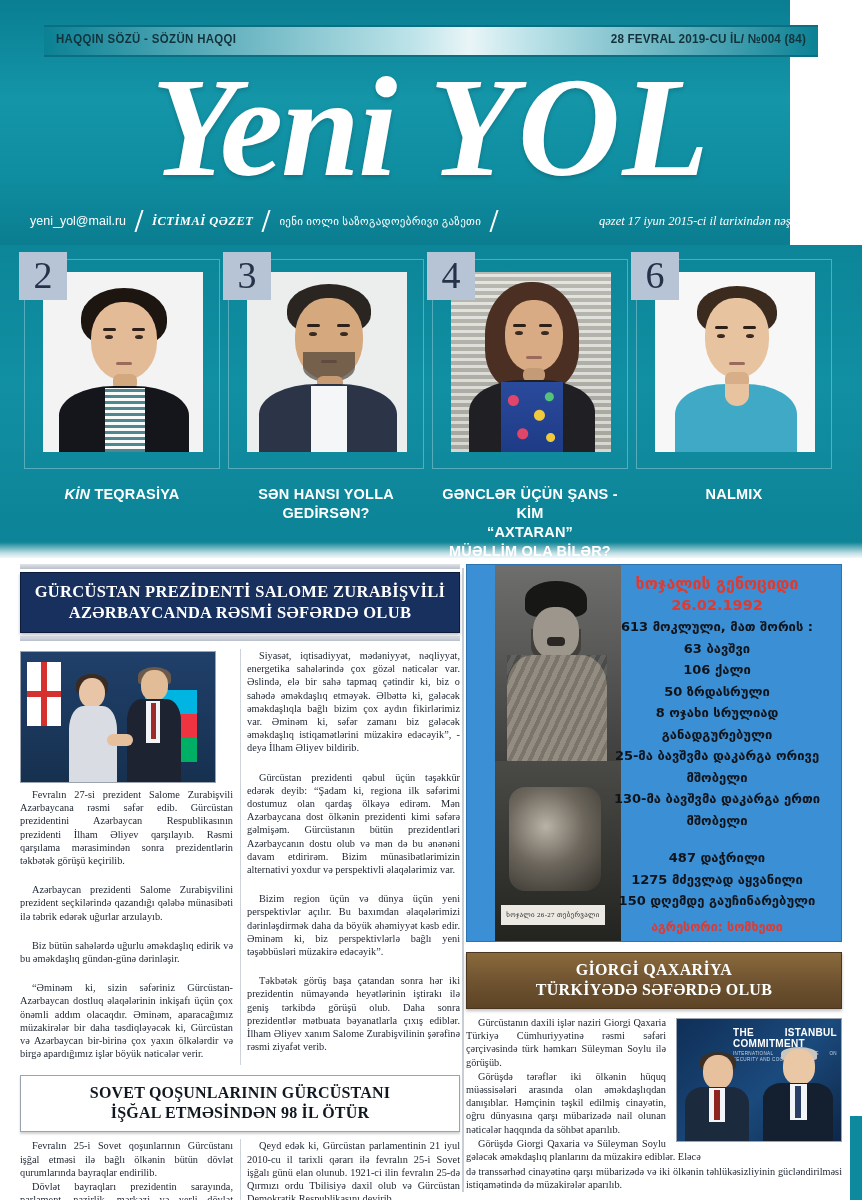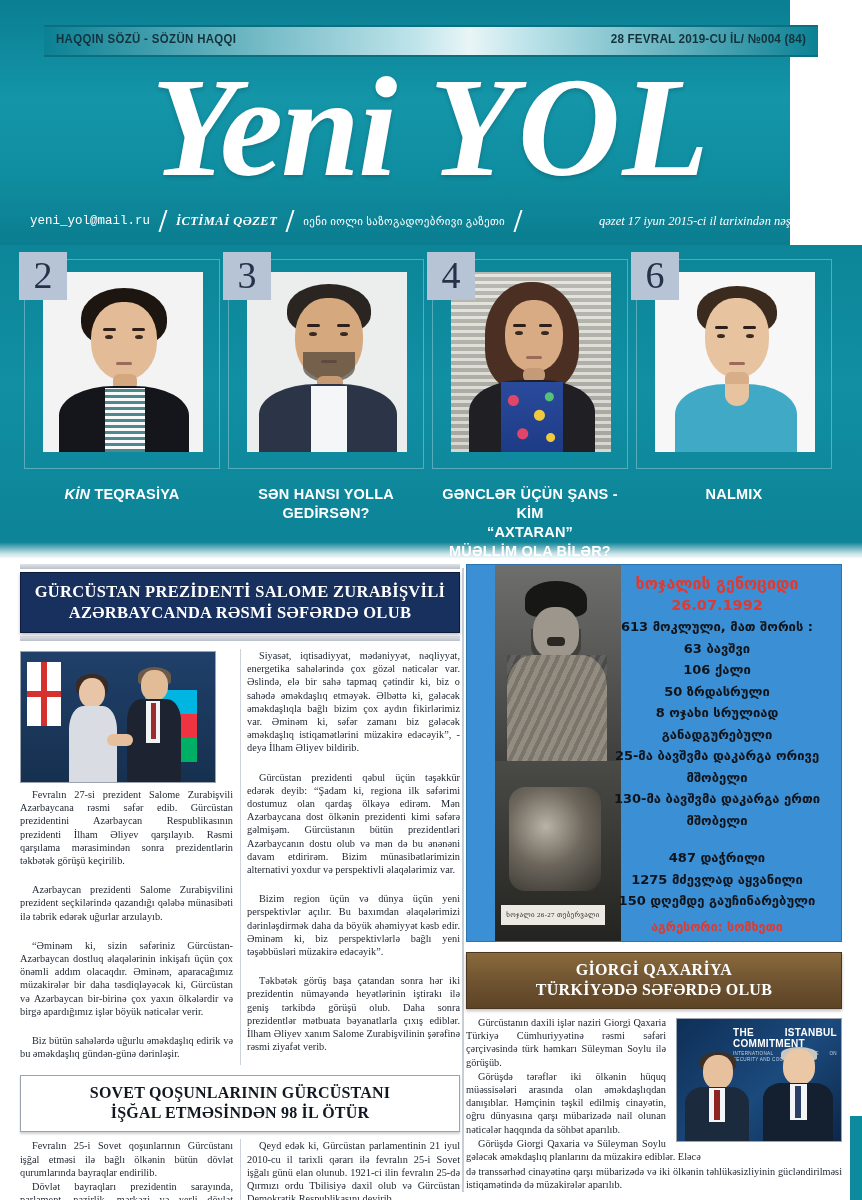--- a/index.html
+++ b/index.html
@@ -48,21 +48,21 @@
   .mast-foot{
     position:absolute;left:30px;top:208px;width:802px;height:26px;
     display:flex;align-items:center;color:#ffffff;
     font-size:12.5px;font-style:italic;
   }
   .mf-seg{display:flex;align-items:center;white-space:nowrap;}
   .mf-sep{
     display:inline-block;width:2px;height:22px;background:#ffffff;
     transform:skewX(-18deg);margin:0 12px;flex:none;
   }
-  .mf-email{font-style:normal;font-family:Liberation Mono, monospace;font-size:12.5px;}
+  .mf-email{font-style:normal;font-family:Liberation Sans, sans-serif;font-size:12.5px;}
   .mf-ictimai{font-weight:bold;font-style:italic;letter-spacing:.5px;font-size:12.5px;}
   .mf-geo{font-style:normal;font-size:11px;letter-spacing:.3px;}
   .mf-right{margin-left:auto;font-style:italic;font-size:12.5px;}
 
   
   .teasers{
     position:absolute;left:0;top:245px;width:862px;height:313px;
     background:linear-gradient(180deg,#0c8598 0%,#118fa3 45%,#0c8295 100%);
   }
   .teaser{
@@ -443,22 +443,22 @@
               <div class="hr"></div>
               <div class="hd"></div>
               <div class="bd"></div>
               <div class="sh"></div>
               <div class="tie"></div>
             </div>
           <div class="hands"></div>
         </div>
         <p>Fevralın 27-si prezident Salome Zurabişvili Azərbaycana rəsmi səfər edib. Gürcüstan prezidentini Azərbaycan Respublikasının prezidenti İlham Əliyev qarşılayıb. Rəsmi qarşılama mərasimindən sonra prezidentlərin təkbətək görüşü keçirilib.</p>
         <p>Azərbaycan prezidenti Salome Zurabişvilini prezident seçkilərində qazandığı qələbə münasibəti ilə təbrik edərək uğurlar arzulayıb.</p>
+        <p>Biz bütün sahələrdə uğurlu əməkdaşlıq edirik və bu əməkdaşlıq gündən-günə dərinləşir.</p>
         <p>“Əminəm ki, sizin səfəriniz Gürcüstan-Azərbaycan dostluq əlaqələrinin inkişafı üçün çox önəmli addım olacaqdır. Əminəm, aparacağımız müzakirələr bir daha təsdiqləyəcək ki, Gürcüstan və Azərbaycan bir-birinə çox yaxın ölkələrdir və birgə apardığımız işlər böyük nəticələr verir.</p>
-        <p>Biz bütün sahələrdə uğurlu əməkdaşlıq edirik və bu əməkdaşlıq gündən-günə dərinləşir.</p>
         <p>Siyasət, iqtisadiyyat, mədəniyyət, nəqliyyat, energetika sahələrində çox gözəl nəticələr var. Əslində, elə bir sahə tapmaq çətindir ki, biz o sahədə əməkdaşlıq etməyək. Əlbəttə ki, gələcək əməkdaşlıqla bağlı bizim çox aydın fikirlərimiz var. Əminəm ki, səfər zamanı biz gələcək əməkdaşlıq istiqamətlərini müzakirə edəcəyik”, - deyə İlham Əliyev bildirib.</p>
         <p>Gürcüstan prezidenti qəbul üçün təşəkkür edərək deyib: “Şadam ki, regiona ilk səfərimi dostumuz olan qardaş ölkəyə edirəm. Mən Azərbaycana dost ölkənin prezidenti kimi səfərə gəlmişəm. Gürcüstanın bütün prezidentləri Azərbaycanın dostu olub və mən də bu ənənəni davam etdirirəm. Bizim münasibətlərimizin alternativi yoxdur və perspektivli əlaqələrimiz var.</p>
         <p>Bizim region üçün və dünya üçün yeni perspektivlər açılır. Bu baxımdan əlaqələrimizi dərinləşdirmək daha da böyük əhəmiyyət kəsb edir. Əminəm ki, biz perspektivlərlə bağlı yeni təşəbbüsləri müzakirə edəcəyik”.</p>
         <p>Təkbətək görüş başa çatandan sonra hər iki prezidentin nümayəndə heyətlərinin iştirakı ilə geniş tərkibdə görüşü olub. Daha sonra prezidentlər mətbuata bəyanatlarla çıxış ediblər. İlham Əliyev xanım Salome Zurabişvilinin şərəfinə rəsmi ziyafət verib.</p>
       </div>
 
       <div class="subhead-wrap">
         <div class="greyhead">
           <span class="ln">SOVET QOŞUNLARININ GÜRCÜSTANI</span>
           <span class="ln">İŞĞAL ETMƏSİNDƏN 98 İL ÖTÜR</span>
@@ -482,21 +482,21 @@
             <div class="face"></div>
             <div class="m"></div>
             <div class="torso"></div>
           </div>
           <div class="gp-low"></div>
           <div class="gp-sig">ხოჯალი 26-27 თებერვალი</div>
         </div>
 
         <div class="geo-txt">
           <div class="geo-title">ხოჯალის გენოციდი</div>
-          <div class="geo-date">26.07.1992</div>
+          <div class="geo-date">26.02.1992</div>
           <div class="geo-line">613 მოკლული, მათ შორის :</div>
           <div class="geo-line">63 ბავშვი</div>
           <div class="geo-line">106 ქალი</div>
           <div class="geo-line">50 ზრდასრული</div>
           <div class="geo-line">8 ოჯახი სრულიად</div>
           <div class="geo-line">განადგურებული</div>
           <div class="geo-line">25-მა ბავშვმა დაკარგა ორივე</div>
           <div class="geo-line">მშობელი</div>
           <div class="geo-line">130-მა ბავშვმა დაკარგა ერთი</div>
           <div class="geo-line">მშობელი</div>

